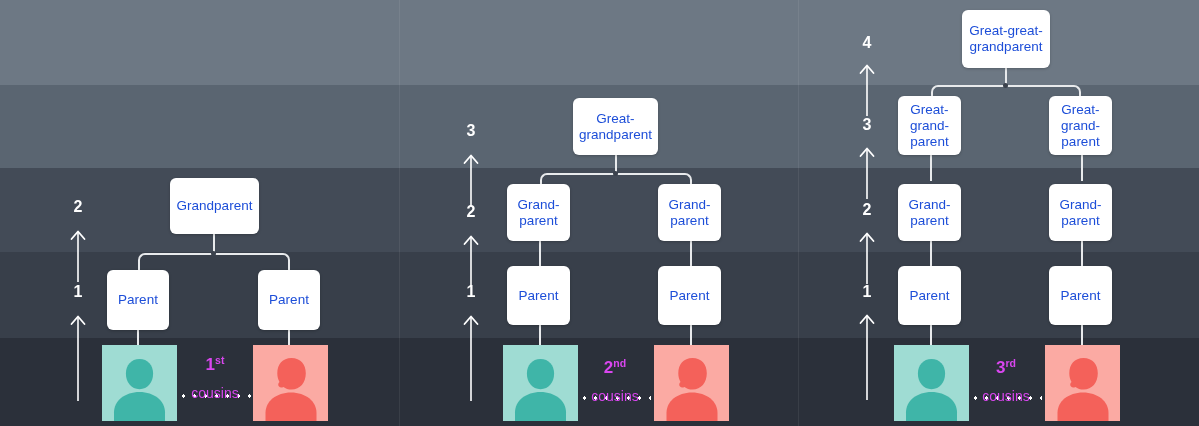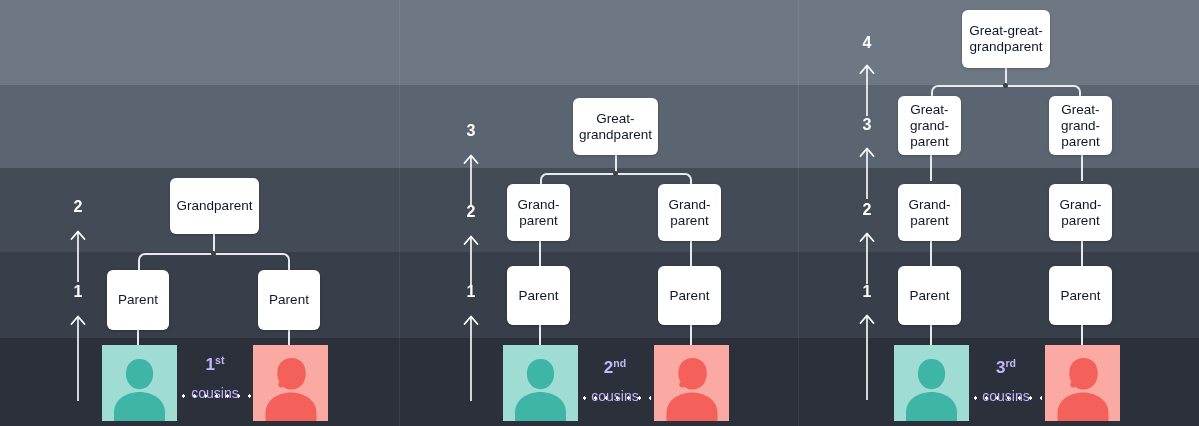--- a/index.html
+++ b/index.html
@@ -28,21 +28,21 @@
   .panel.p1{left:0;width:399px;}
   .panel.p2{left:399px;width:399px;}
   .panel.p3{left:798px;width:401px;}
 
   
   .node{
     position:absolute;
     background:#ffffff;
     border-radius:6px;
     box-shadow:0 1px 3px rgba(0,0,0,.22);
-    color:#0f172a;
+    color:#1d4ed8;
     font-size:13.5px;
     line-height:16px;
     display:flex;align-items:center;justify-content:center;
     text-align:center;
     box-sizing:border-box;
     padding:3px 5px;
     z-index:4;
     white-space:pre-line;
   }
 
@@ -75,21 +75,21 @@
   
   .gnum{
     position:absolute;color:#ffffff;font-size:16px;font-weight:bold;
     text-align:center;width:28px;z-index:6;
   }
   .garrow{position:absolute;width:22px;height:56px;z-index:6;}
   .garrow svg{display:block;}
 
   
   .cousin{
-    position:absolute;color:#c4b5fd;text-align:center;z-index:6;
+    position:absolute;color:#d946ef;text-align:center;z-index:6;
     line-height:17px;
   }
   .cousin .big{font-size:17px;font-weight:bold;}
   .cousin .sup{font-size:10.5px;font-weight:bold;vertical-align:super;}
   .cousin .word{font-size:14px;display:block;margin-top:12px;}
   .dots{
     position:absolute;height:4px;z-index:3;
     background-image:radial-gradient(circle,#ffffff 1.6px,transparent 1.7px);
     background-size:11px 4px;background-repeat:repeat-x;background-position:0 50%;
   }

